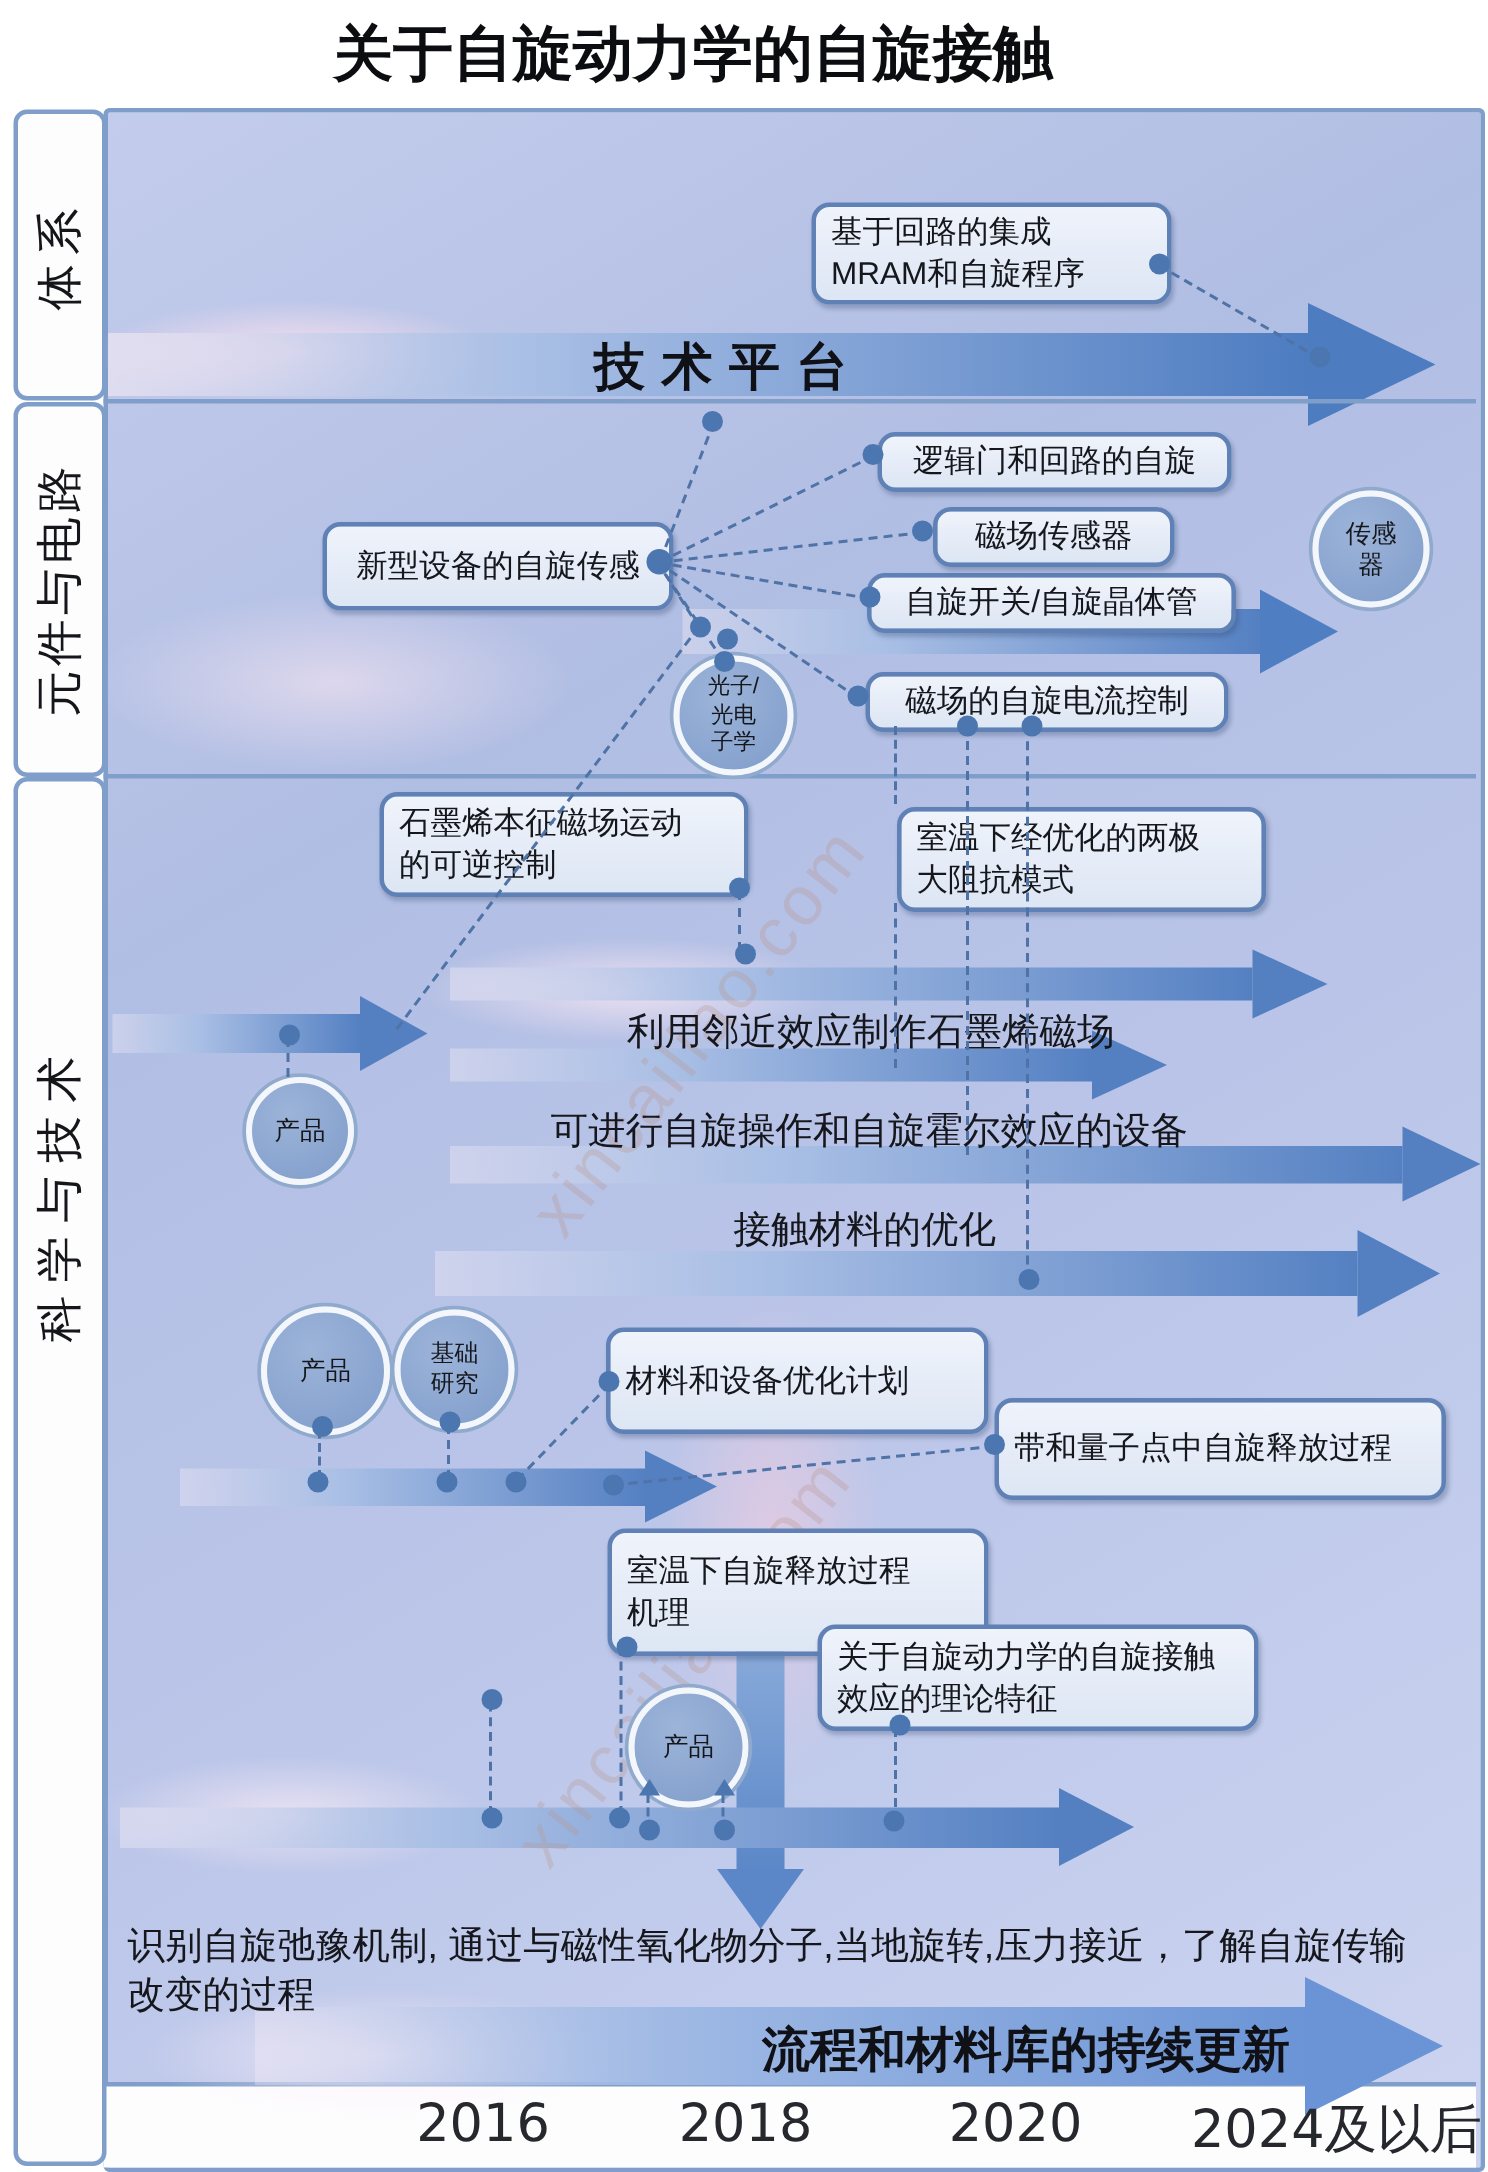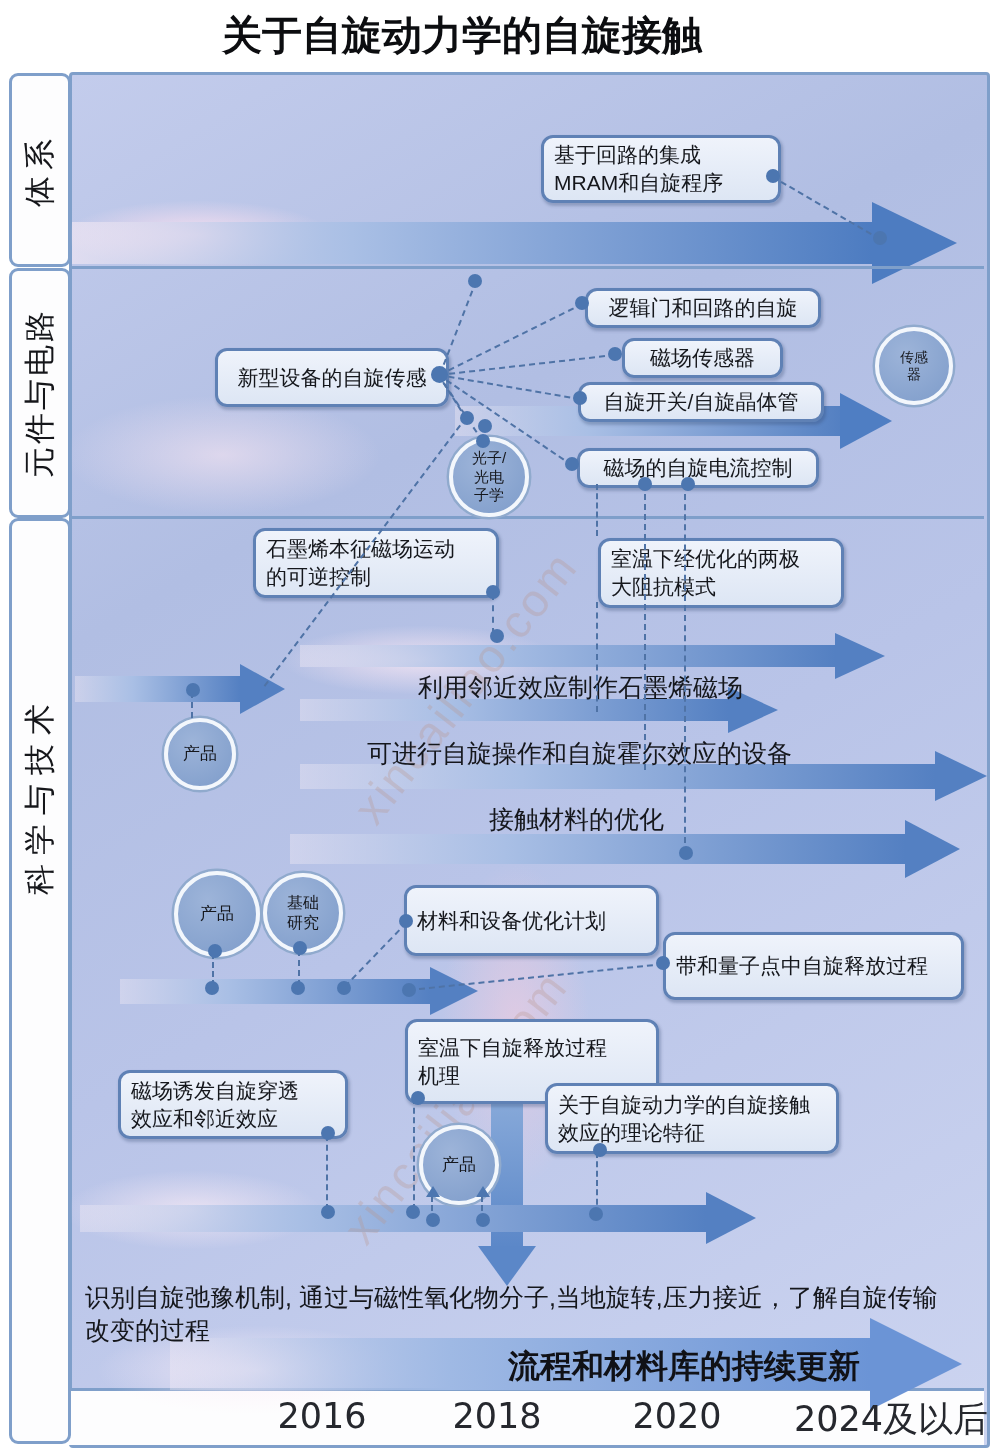--- a/index.html
+++ b/index.html
@@ -74,33 +74,34 @@
   </div>
   <div class="label-box" style="top:268px;height:244px;">
     <span class="vlabel" style="top:122px;letter-spacing:3px;">元件与电路</span>
   </div>
   <div class="label-box" style="top:518px;height:920px;">
     <span class="vlabel" style="top:274px;letter-spacing:9px;">科学与技术</span>
   </div>
 
   <div class="shaft" style="left:72px;top:222px;width:800px;height:42px;background:linear-gradient(90deg,rgba(252,238,246,.55) 0%,#a9bfe5 35%,#4d7cc1 100%);"></div>
   <div class="head" style="left:872px;top:202px;border-width:41px 0 41px 85px;border-left-color:#4d7cc1;"></div>
+  <div id="tech-platform">技术平台</div>
   <div class="box" style="left:541px;top:135px;width:214px;height:54px;">基于回路的集成
 MRAM和自旋程序</div>
 
   <div class="shaft" style="left:455px;top:406px;width:385px;height:30px;"></div>
   <div class="head" style="left:840px;top:393px;border-width:28px 0 28px 52px;border-left-color:#4f7ec3;"></div>
 
   <div class="box ta-c" style="left:215px;top:348px;width:208px;height:45px;">新型设备的自旋传感</div>
   <div class="box ta-c" style="left:585px;top:288px;width:210px;height:26px;">逻辑门和回路的自旋</div>
   <div class="box ta-c" style="left:578px;top:382px;width:220px;height:26px;">自旋开关/自旋晶体管</div>
   <div class="box ta-c" style="left:622px;top:338px;width:135px;height:26px;">磁场传感器</div>
   <div class="box ta-c" style="left:577px;top:448px;width:216px;height:26px;">磁场的自旋电流控制</div>
 
-  <div class="circle" style="left:875px;top:327px;width:70px;height:70px;font-size:14px;">传感
+  <div class="circle" style="left:875px;top:327px;width:70px;height:70px;font-size:17px;">传感
 器</div>
   <div class="circle" style="left:449px;top:437px;width:72px;height:72px;font-size:15px;">光子/
 光电
 子学</div>
 
   <div class="box" style="left:253px;top:528px;width:220px;height:56px;">石墨烯本征磁场运动
 的可逆控制</div>
   <div class="box" style="left:598px;top:538px;width:220px;height:56px;">室温下经优化的两极
 大阻抗模式</div>
 
@@ -125,22 +126,20 @@
 
   <div class="circle" style="left:174px;top:871px;width:78px;height:78px;font-size:17px;">产品</div>
   <div class="circle" style="left:263px;top:873px;width:72px;height:72px;font-size:16px;">基础
 研究</div>
   <div class="box" style="left:404px;top:885px;width:229px;height:57px;">材料和设备优化计划</div>
   <div class="shaft" style="left:120px;top:979px;width:310px;height:25px;"></div>
   <div class="head" style="left:430px;top:967px;border-width:24px 0 24px 48px;border-left-color:#5480c2;"></div>
   <div class="box" style="left:663px;top:932px;width:275px;height:54px;">带和量子点中自旋释放过程</div>
   <div class="box" style="left:405px;top:1019px;width:228px;height:71px;">室温下自旋释放过程
 机理</div>
-  <div class="box" style="left:118px;top:1070px;width:204px;height:55px;">磁场诱发自旋穿透
-效应和邻近效应</div>
   <div class="box" style="left:545px;top:1083px;width:268px;height:57px;">关于自旋动力学的自旋接触
 效应的理论特征</div>
   <div class="circle" style="left:419px;top:1125px;width:72px;height:72px;font-size:17px;">产品</div>
 
   <div class="shaft" style="left:491px;top:1075px;width:32px;height:173px;background:linear-gradient(180deg,#8fafdc 0%,#5b87c8 100%);"></div>
   <div class="head" style="left:478px;top:1246px;border-width:40px 29px 0 29px;border-top-color:#5b87c8;"></div>
 
   <div class="shaft" style="left:80px;top:1205px;width:626px;height:27px;"></div>
   <div class="head" style="left:706px;top:1192px;border-width:26px 0 26px 50px;border-left-color:#5480c2;"></div>
   <div class="uparrow" style="left:426px;top:1186px;"></div>

